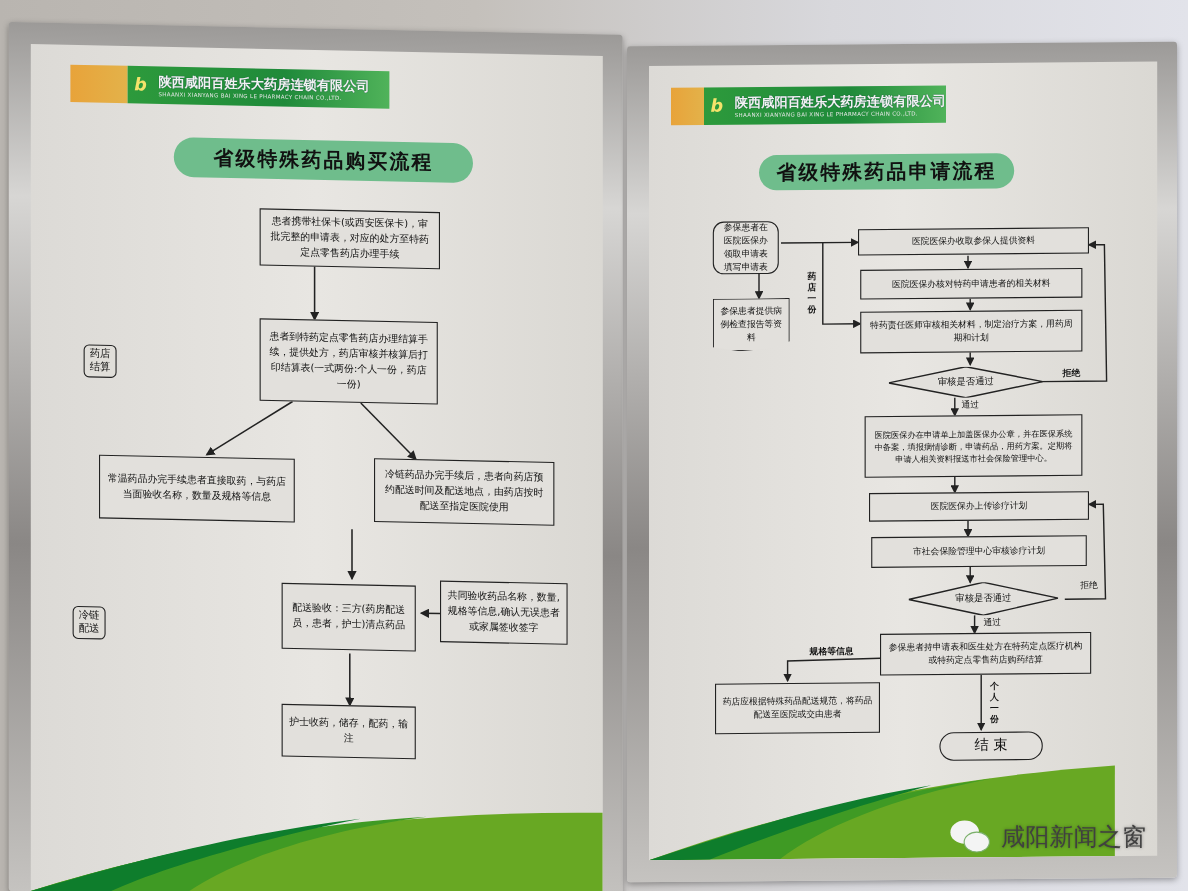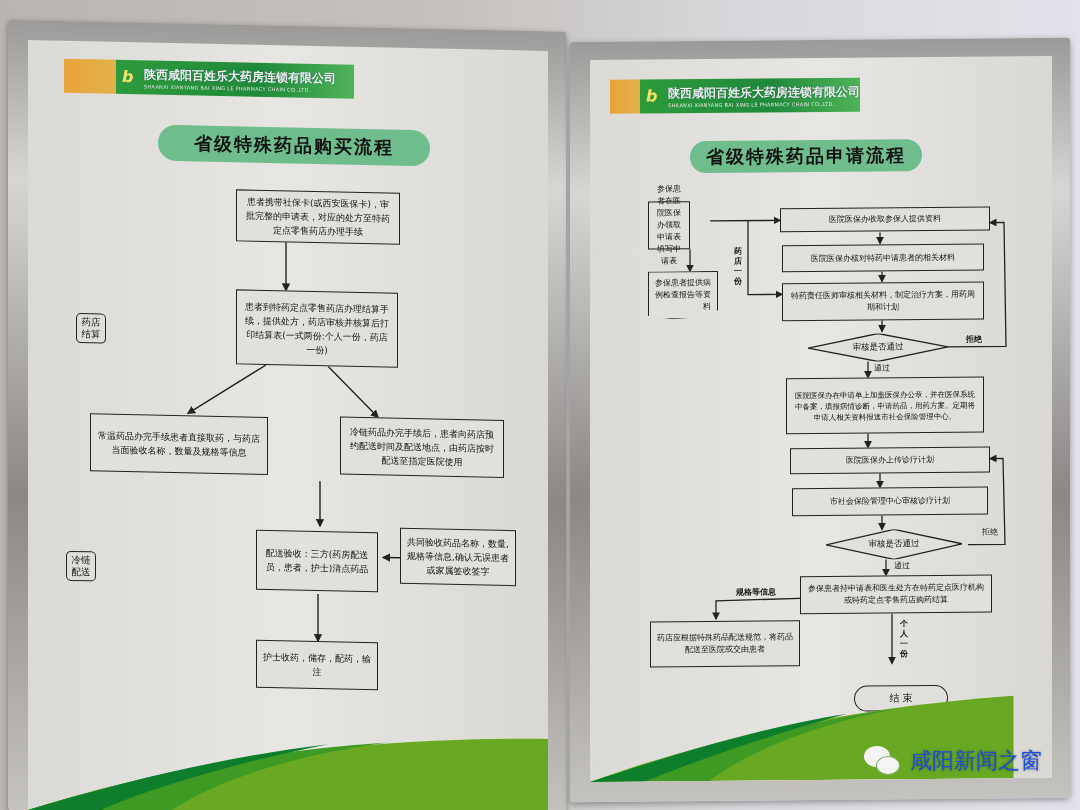--- a/index.html
+++ b/index.html
@@ -16,21 +16,21 @@
 .title-pill{position:absolute;background:#6fbd8c;border-radius:22px;display:flex;align-items:center;justify-content:center;color:#111;font-weight:bold;font-size:18px;letter-spacing:2px}
 .box{position:absolute;border:1.5px solid #222;background:#e2e0dc;display:flex;align-items:center;justify-content:center;text-align:center;font-size:9px;line-height:14px;color:#111;padding:3px 6px}
 .tag{position:absolute;border:1.5px solid #222;border-radius:5px;background:#e0ded9;font-size:9.5px;line-height:12px;text-align:center;padding:2px 3px;color:#111}
 .lbl{position:absolute;font-size:8px;color:#111;font-weight:bold}
 .vlbl{position:absolute;font-size:8px;color:#111;font-weight:bold;width:9px;line-height:10px;word-break:break-all}
 .diamond{position:absolute;display:flex;align-items:center;justify-content:center;font-size:8.5px;color:#111}
 .diamond svg{position:absolute;left:0;top:0}
 .diamond span{position:relative}
 svg.lines{position:absolute;left:0;top:0;pointer-events:none}
 .wave{position:absolute;left:0;right:0;bottom:0;height:120px}
-.watermark{position:absolute;right:38px;bottom:34px;display:flex;align-items:center;gap:6px;color:#1d4ed8;font-size:22px;text-shadow:0 0 3px rgba(0,0,0,.4)}
+.watermark{position:absolute;right:38px;bottom:34px;display:flex;align-items:center;gap:6px;color:#404040;font-size:22px;text-shadow:0 0 3px rgba(0,0,0,.4)}
 .wechat{position:relative;width:40px;height:30px}
 .wechat .b1{position:absolute;left:0;top:0;width:26px;height:21px;border-radius:50%;background:#f4f4f4}
 .wechat .b2{position:absolute;left:12px;top:10px;width:24px;height:19px;border-radius:50%;background:#f4f4f4;border:1.5px solid #7bb06b}
 </style>
 </head>
 <body>
 
 <div class="frame" style="left:8px;top:20px;width:558px;height:790px;transform:skewY(1.2deg);transform-origin:left top;"></div>
 <div class="poster" style="left:28px;top:40px;width:520px;height:770px;transform:skewY(1.2deg);transform-origin:left top;">
   <div class="banner" style="left:36px;top:18px;width:290px;">
@@ -104,22 +104,22 @@
     <line x1="278" y1="304" x2="278" y2="320" stroke="#222" stroke-width="1.3" marker-end="url(#ah2)"></line>
     <line x1="278" y1="376" x2="278" y2="390" stroke="#222" stroke-width="1.3" marker-end="url(#ah2)"></line>
     <line x1="290" y1="414" x2="290" y2="430" stroke="#222" stroke-width="1.3" marker-end="url(#ah2)"></line>
     <line x1="292" y1="458" x2="292" y2="472" stroke="#222" stroke-width="1.3" marker-end="url(#ah2)"></line>
     <polyline points="378,488 415,488 413,402 400,402" fill="none" stroke="#222" stroke-width="1.3" marker-end="url(#ah2)"></polyline>
     <line x1="296" y1="502" x2="296" y2="518" stroke="#222" stroke-width="1.3" marker-end="url(#ah2)"></line>
     <polyline points="218,540 126,542 126,560" fill="none" stroke="#222" stroke-width="1.3" marker-end="url(#ah2)"></polyline>
     <line x1="302" y1="556" x2="302" y2="606" stroke="#222" stroke-width="1.3" marker-end="url(#ah2)"></line>
   </svg>
 
-  <div class="box" style="left:58px;top:142px;width:42px;height:48px;font-size:8px;line-height:12px;">参保患者在医院医保办领取申请表填写申请表</div>
-  <div class="box" style="left:58px;top:212px;width:70px;height:48px;font-size:8px;line-height:12px;border-radius:0 0 0 0;clip-path:polygon(0 0,100% 0,100% 82%,70% 96%,35% 100%,0 92%);text-align:right;">参保患者提供病例检查报告等资料</div>
+  <div class="box" style="left:58px;top:142px;width:60px;height:48px;font-size:8px;line-height:12px;border-radius:10px;">参保患者在医院医保办领取申请表填写申请表</div>
+  <div class="box" style="left:58px;top:212px;width:70px;height:48px;font-size:8px;line-height:12px;border-radius:0 0 0 0;clip-path:polygon(0 0,100% 0,100% 82%,70% 96%,35% 100%,0 92%);">参保患者提供病例检查报告等资料</div>
   <div class="vlbl" style="left:144px;top:188px;">药店一份</div>
   <div class="box" style="left:190px;top:150px;width:210px;height:24px;font-size:8px;">医院医保办收取参保人提供资料</div>
   <div class="box" style="left:192px;top:187px;width:202px;height:27px;font-size:8px;">医院医保办核对特药申请患者的相关材料</div>
   <div class="box" style="left:192px;top:225px;width:202px;height:38px;font-size:8px;line-height:12px;">特药责任医师审核相关材料，制定治疗方案，用药周期和计划</div>
   <div class="diamond" style="left:218px;top:276px;width:140px;height:28px;">
     <svg width="140" height="28">
         <polygon points="0,14 70,0 140,14 70,28" fill="#e2e0dc" stroke="#222" stroke-width="1.3"></polygon>
       </svg>
     <span>审核是否通过</span>
   </div>
@@ -133,21 +133,21 @@
         <polygon points="0,15 68,0 136,15 68,30" fill="#e2e0dc" stroke="#222" stroke-width="1.3"></polygon>
       </svg>
     <span>审核是否通过</span>
   </div>
   <div class="lbl" style="left:392px;top:470px;font-weight:normal;">拒绝</div>
   <div class="lbl" style="left:304px;top:503px;font-weight:normal;">通过</div>
   <div class="box" style="left:210px;top:518px;width:192px;height:38px;font-size:8px;line-height:12px;">参保患者持申请表和医生处方在特药定点医疗机构或特药定点零售药店购药结算</div>
   <div class="lbl" style="left:146px;top:528px;">规格等信息</div>
   <div class="box" style="left:60px;top:562px;width:150px;height:46px;font-size:8px;line-height:12px;">药店应根据特殊药品配送规范，将药品配送至医院或交由患者</div>
   <div class="vlbl" style="left:310px;top:562px;">个人一份</div>
-  <div class="box" style="left:264px;top:608px;width:94px;height:26px;border-radius:14px;font-size:10px;margin-top:20px;">结  束</div>
+  <div class="box" style="left:264px;top:608px;width:94px;height:26px;border-radius:14px;font-size:13px;">结  束</div>
 
   <svg class="wave" viewBox="0 0 462 120" preserveAspectRatio="none" style="height:110px;">
     <path d="M0,120 C140,70 300,40 462,30 L462,120z" fill="#68a823"></path>
     <path d="M0,120 C120,85 240,55 340,42 C240,60 170,90 130,120z" fill="#3f9a24"></path>
     <path d="M0,120 C80,95 170,65 280,48 C190,72 110,100 60,120z" fill="#0e7d2c"></path>
   </svg>
 </div>
 
 <div class="watermark">
   <div class="wechat">

